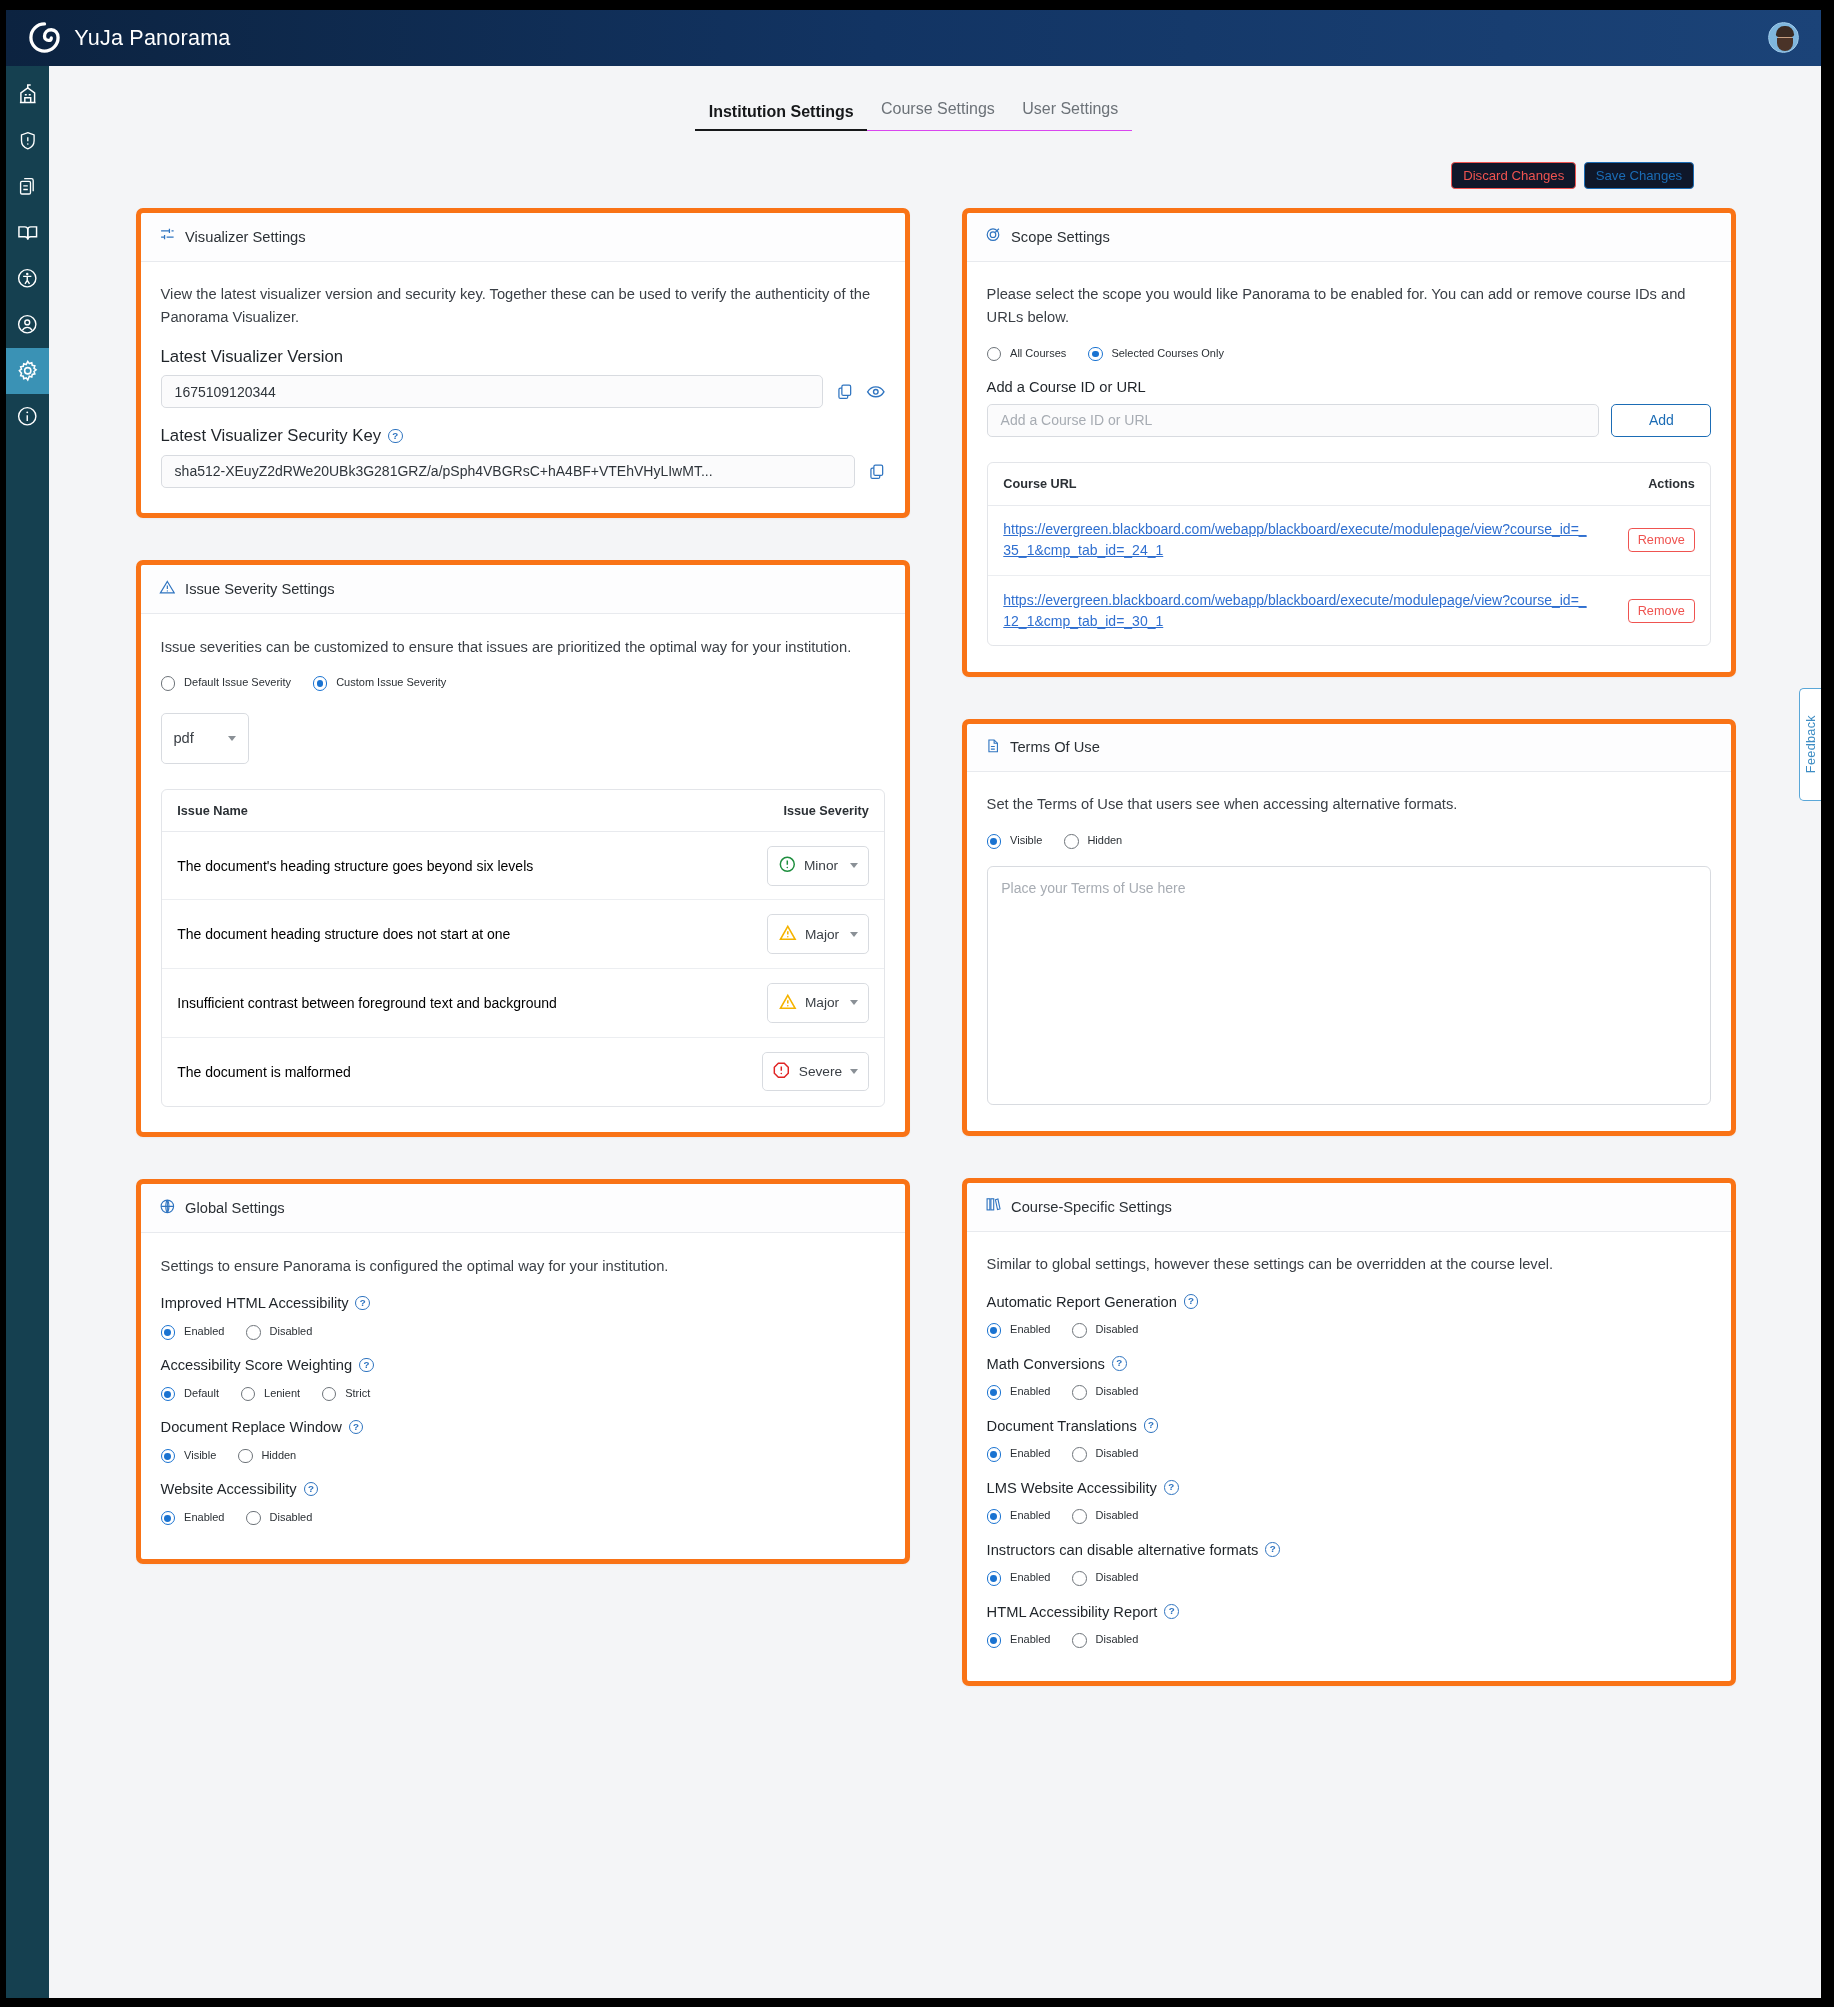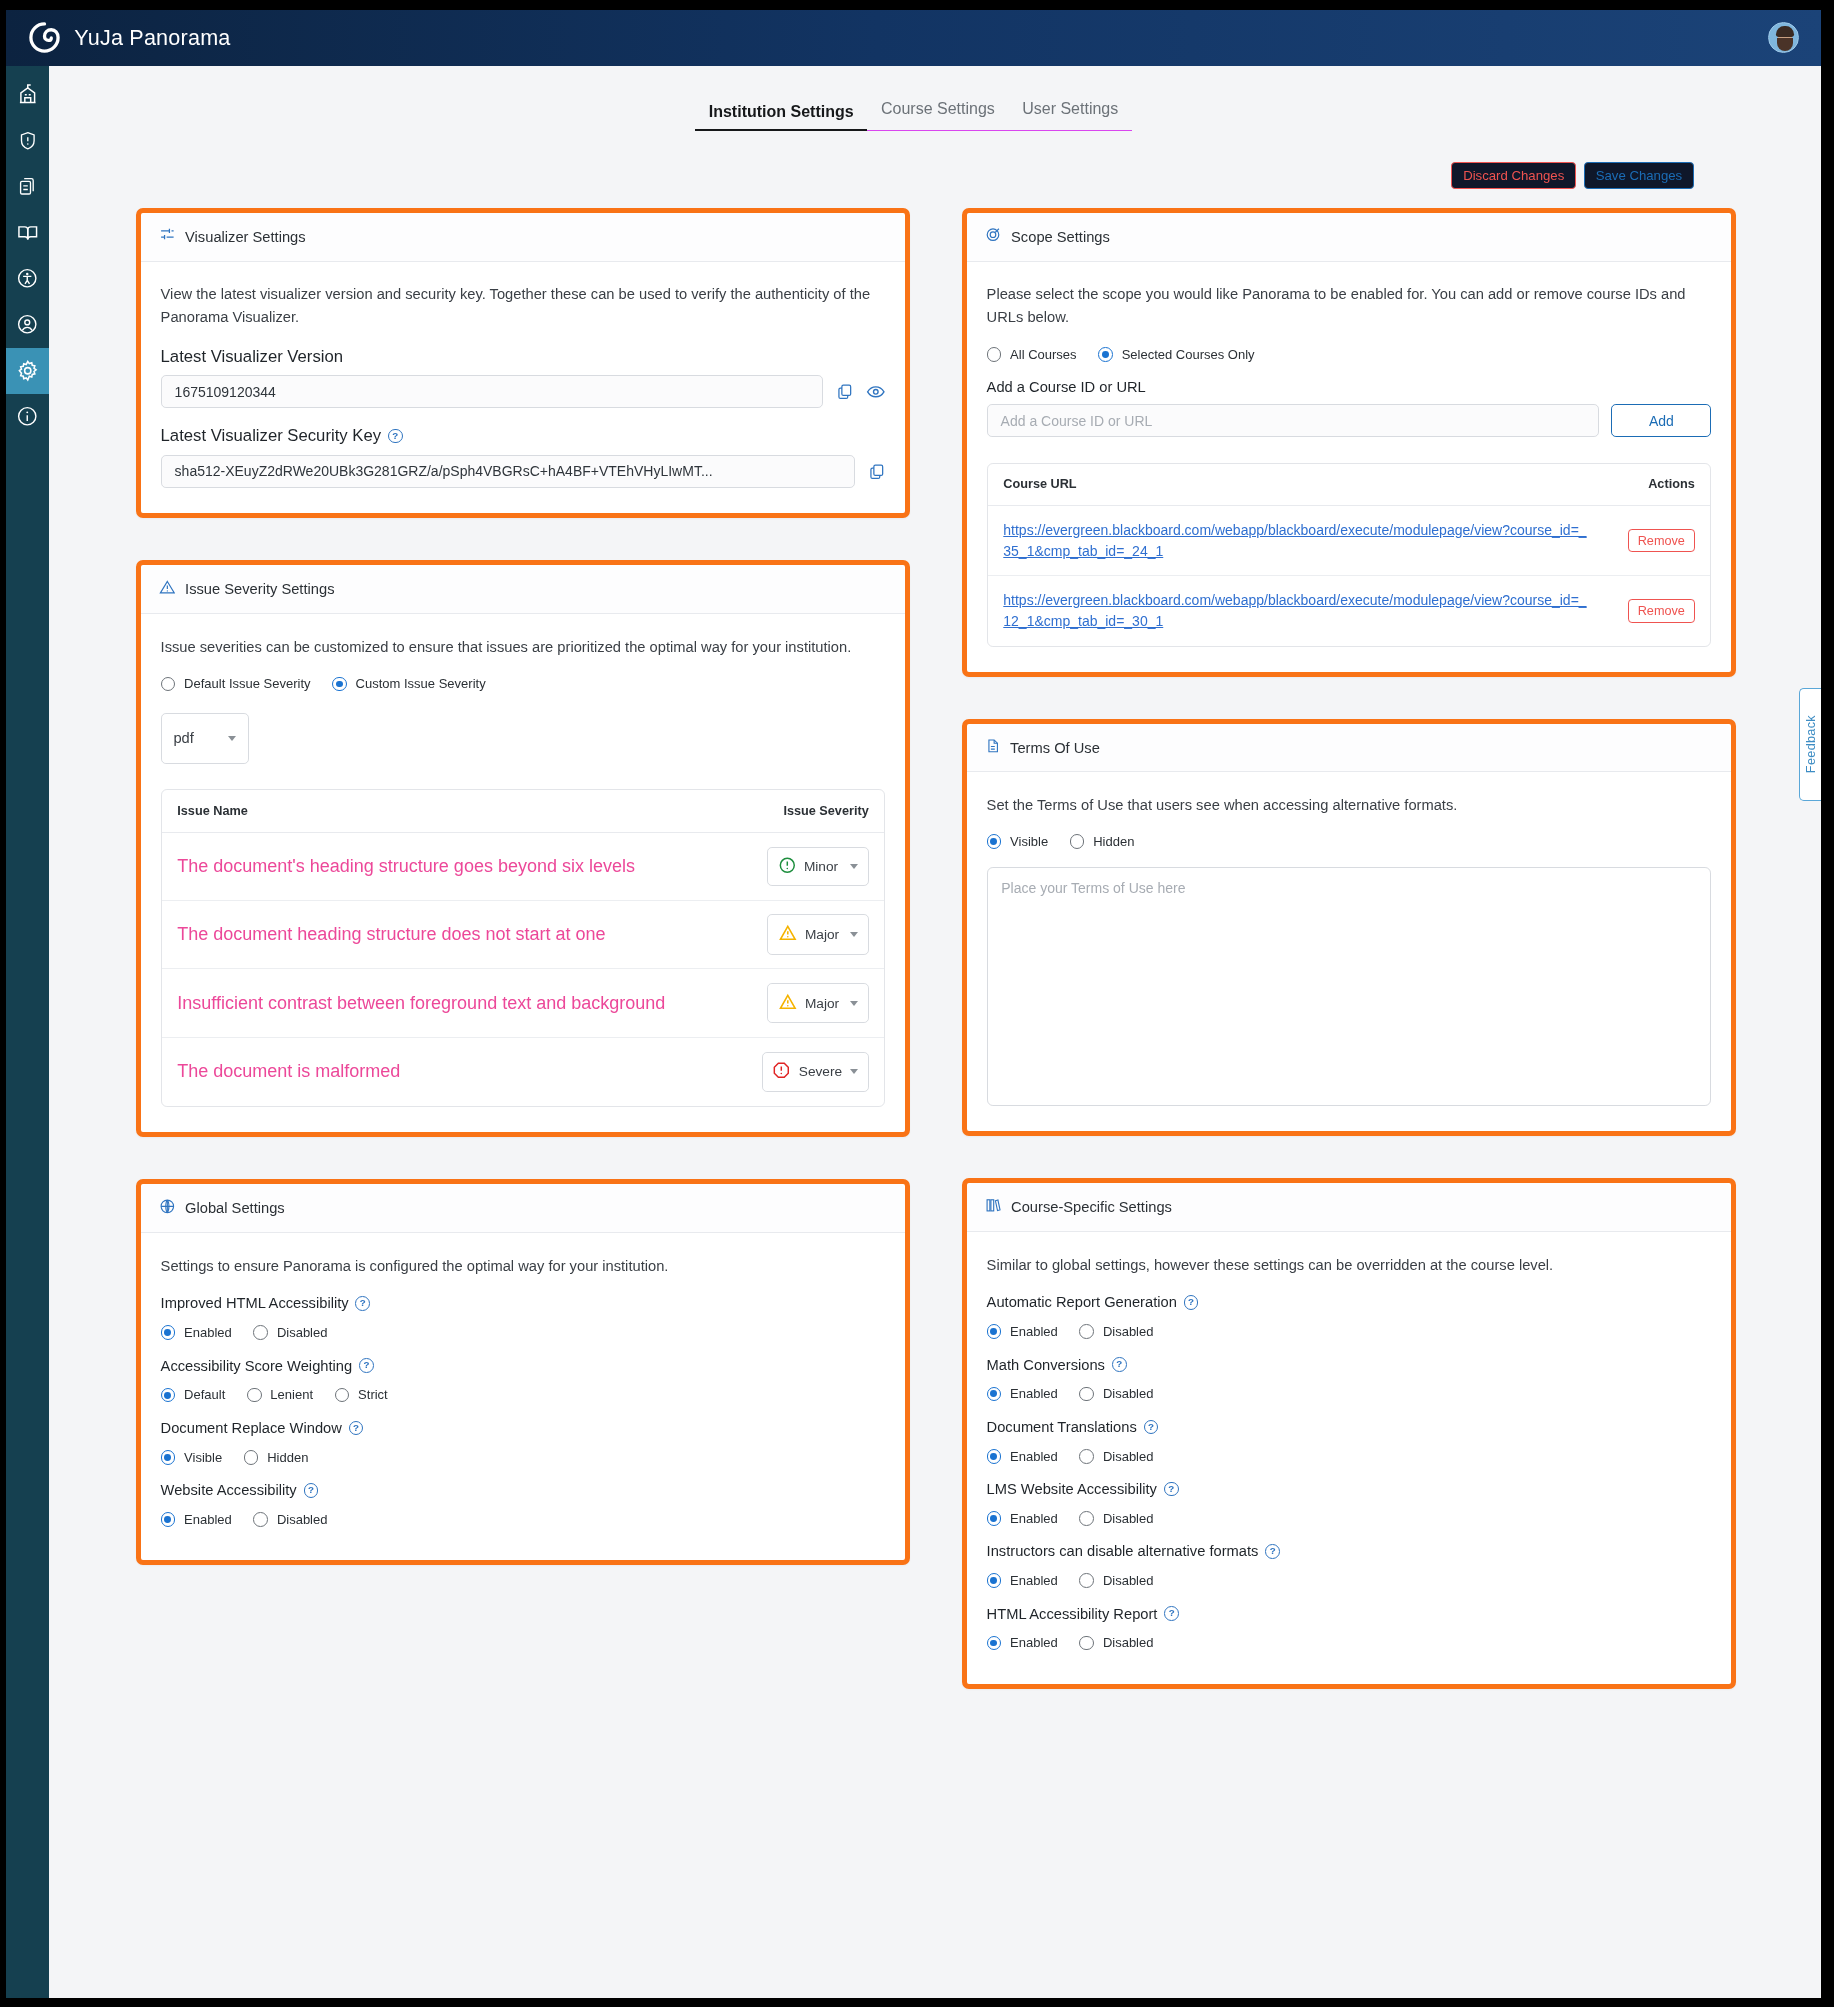--- a/index.html
+++ b/index.html
@@ -89,21 +89,21 @@
   .txt-input {
     flex:1; height:33px; border:1px solid #d8dbe0; border-radius:4.9px;
     background:#fbfbfc; font-size:14px; color:#2f353b; padding:0 13px;
     font-family:"Liberation Sans", sans-serif; white-space:nowrap; overflow:hidden;
     display:flex; align-items:center;
   }
   .txt-input.ph { color:#a7acb3; }
   .iconbtn { color:#2f74c0; cursor:pointer; display:flex; align-items:center; }
   
   .radio-row { display:flex; align-items:center; gap:21.6px; margin:13.7px 0 0 0; }
-  .radio { display:flex; align-items:flex-end; gap:8.8px; font-size:13px; color:#2b3035; cursor:pointer; }
+  .radio { display:flex; align-items:flex-start; gap:8.8px; font-size:11px; color:#2b3035; cursor:pointer; }
   .dot {
     width:14.7px; height:14.7px; border-radius:50%; border:1.6px solid #6d7379;
     display:inline-block; position:relative; background:#fff; flex:none;
   }
   .dot.on { border-color:#1a73d1; }
   .dot.on:after {
     content:""; position:absolute; left:2.9px; top:2.9px; width:6.9px; height:6.9px;
     border-radius:50%; background:#1a73d1;
   }
   .help {
@@ -124,21 +124,21 @@
   .tbl-head {
     display:flex; justify-content:space-between; align-items:center;
     padding:13.7px 15.7px; font-size:12.7px; font-weight:bold; color:#2b3035;
     border-bottom:1px solid #e8eaee;
   }
   .tbl-row {
     display:flex; justify-content:space-between; align-items:center;
     padding:13.7px 15.7px; border-bottom:1px solid #eceef1; min-height:68px;
   }
   .tbl-row:last-child { border-bottom:none; }
-  .issue-name { font-size:18px; color:#ec4899; }
+  .issue-name { font-size:14px; color:#000000; }
   .sev-btn {
     display:flex; align-items:center; gap:7.8px; border:1px solid #d8dbe0; border-radius:4.9px;
     padding:7.8px 9.8px; min-width:102px; font-size:13.7px; color:#3a3f45; cursor:pointer; background:#fff;
   }
   .sev-btn .caret { margin-left:auto; }
   
   .url-cell { font-size:14px; line-height:1.5; color:#2f6fd0; text-decoration:underline; max-width:588px; word-break:break-all; cursor:pointer; }
   .remove-btn {
     border:1px solid #ef5350; color:#ef5350; background:#fff; border-radius:3.9px;
     font-size:12.7px; padding:3.9px 8.8px; cursor:pointer; white-space:nowrap;

